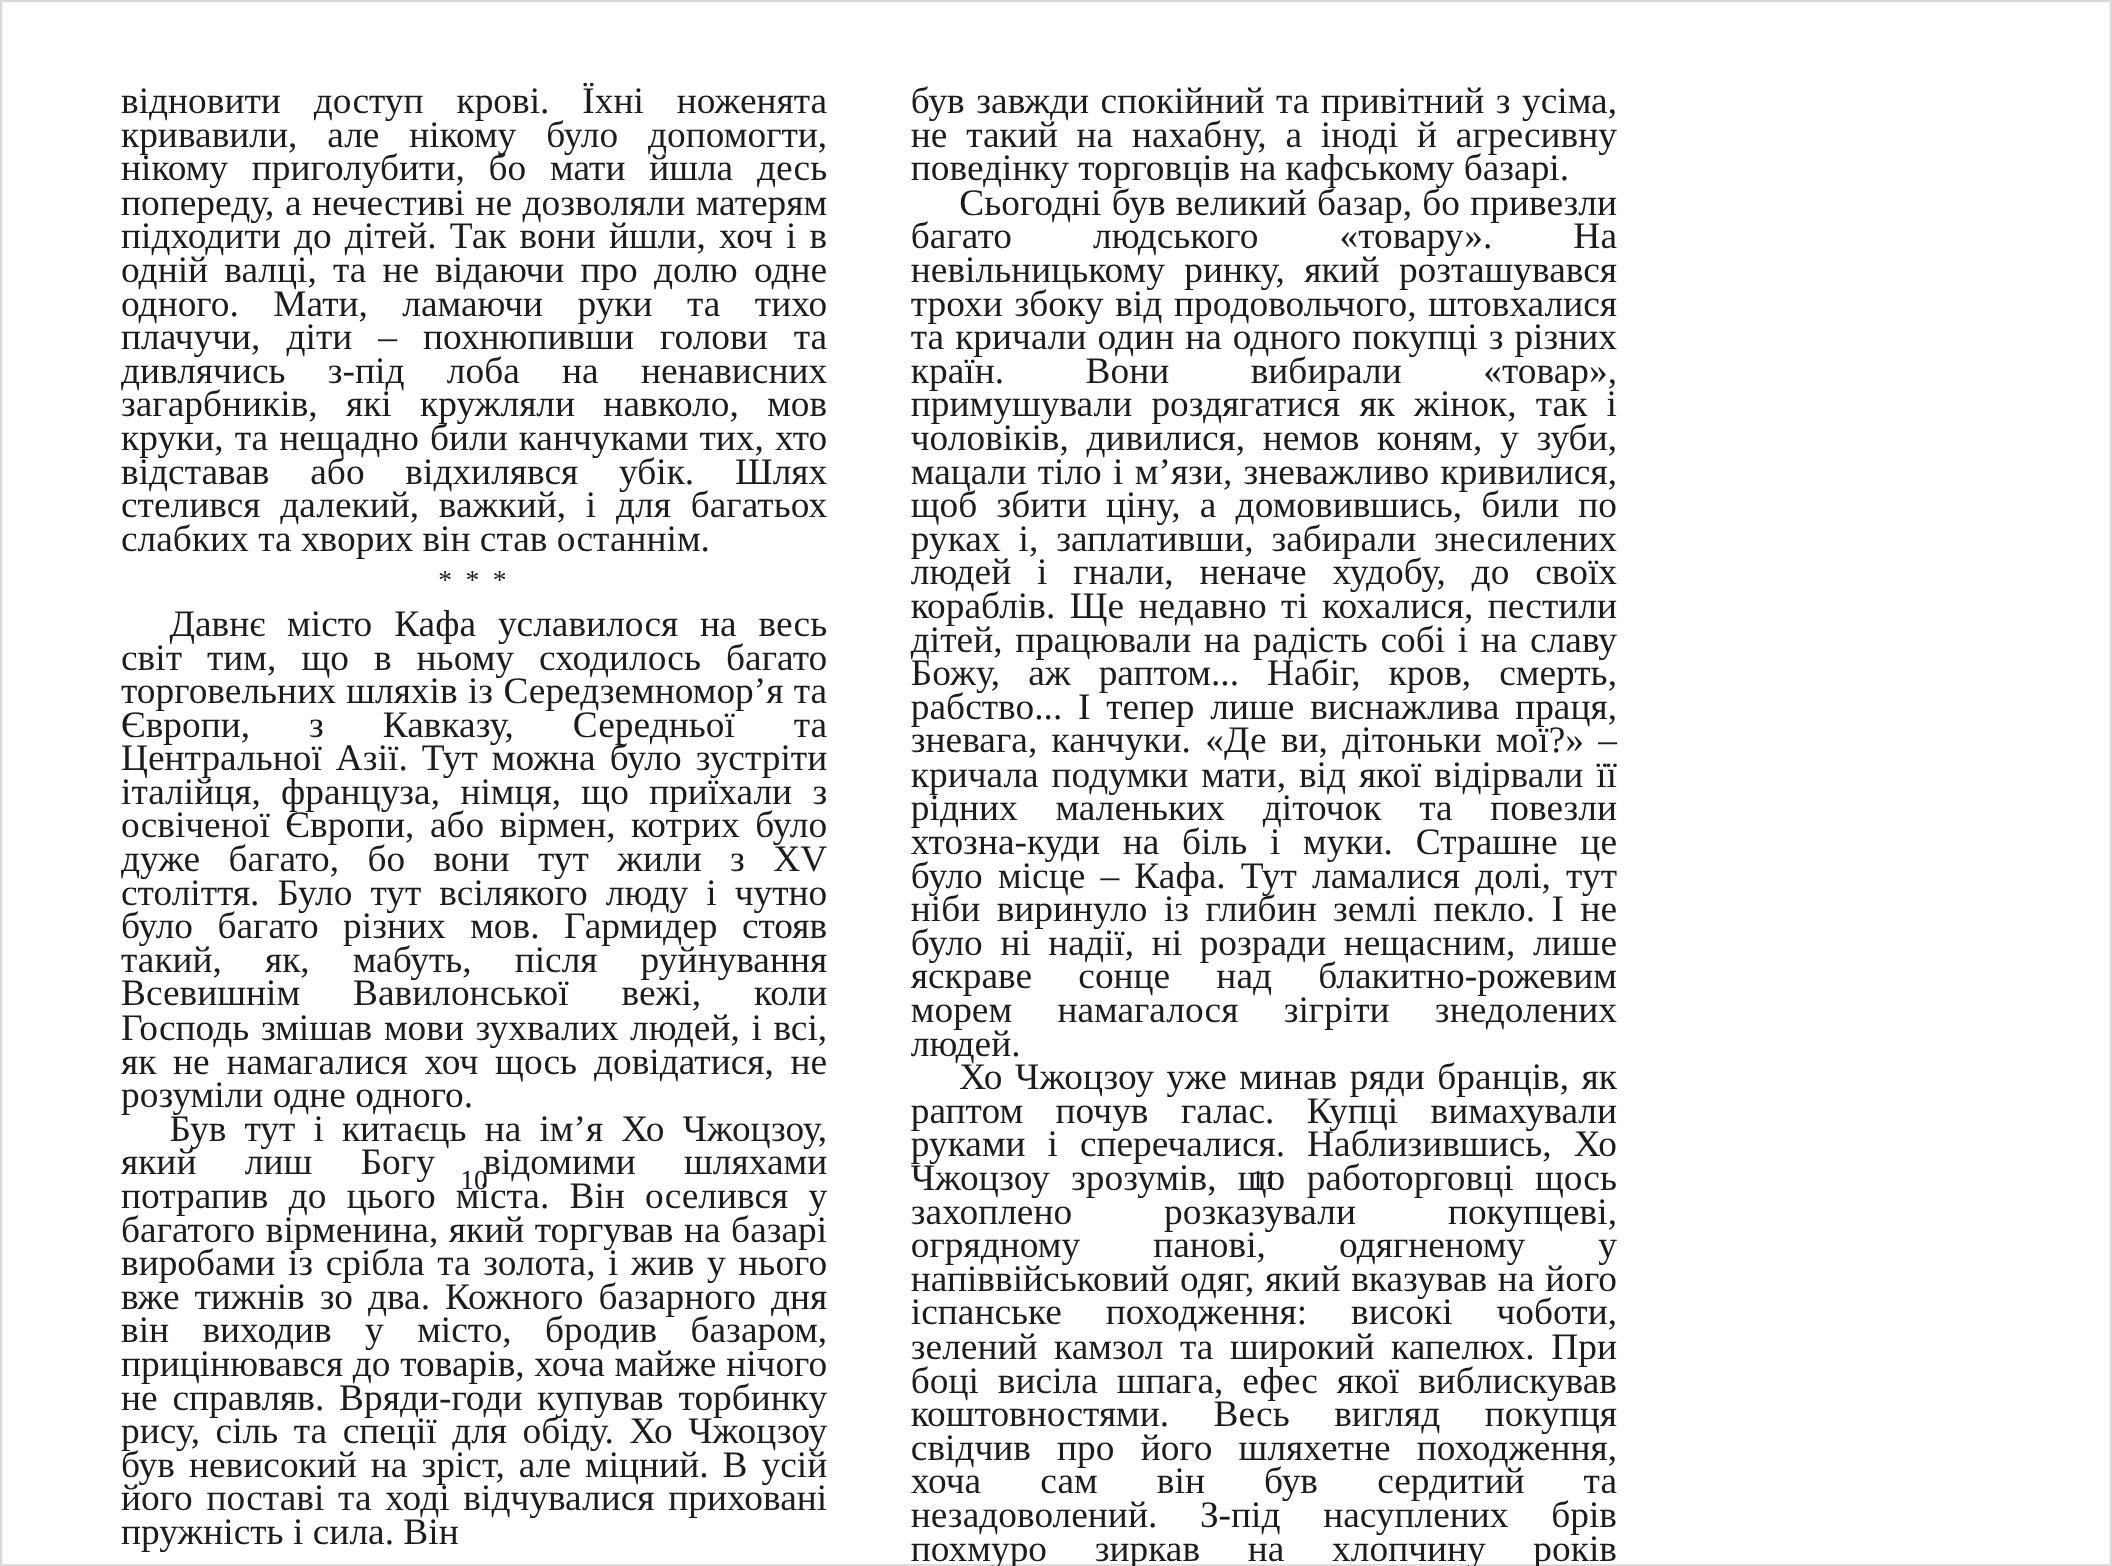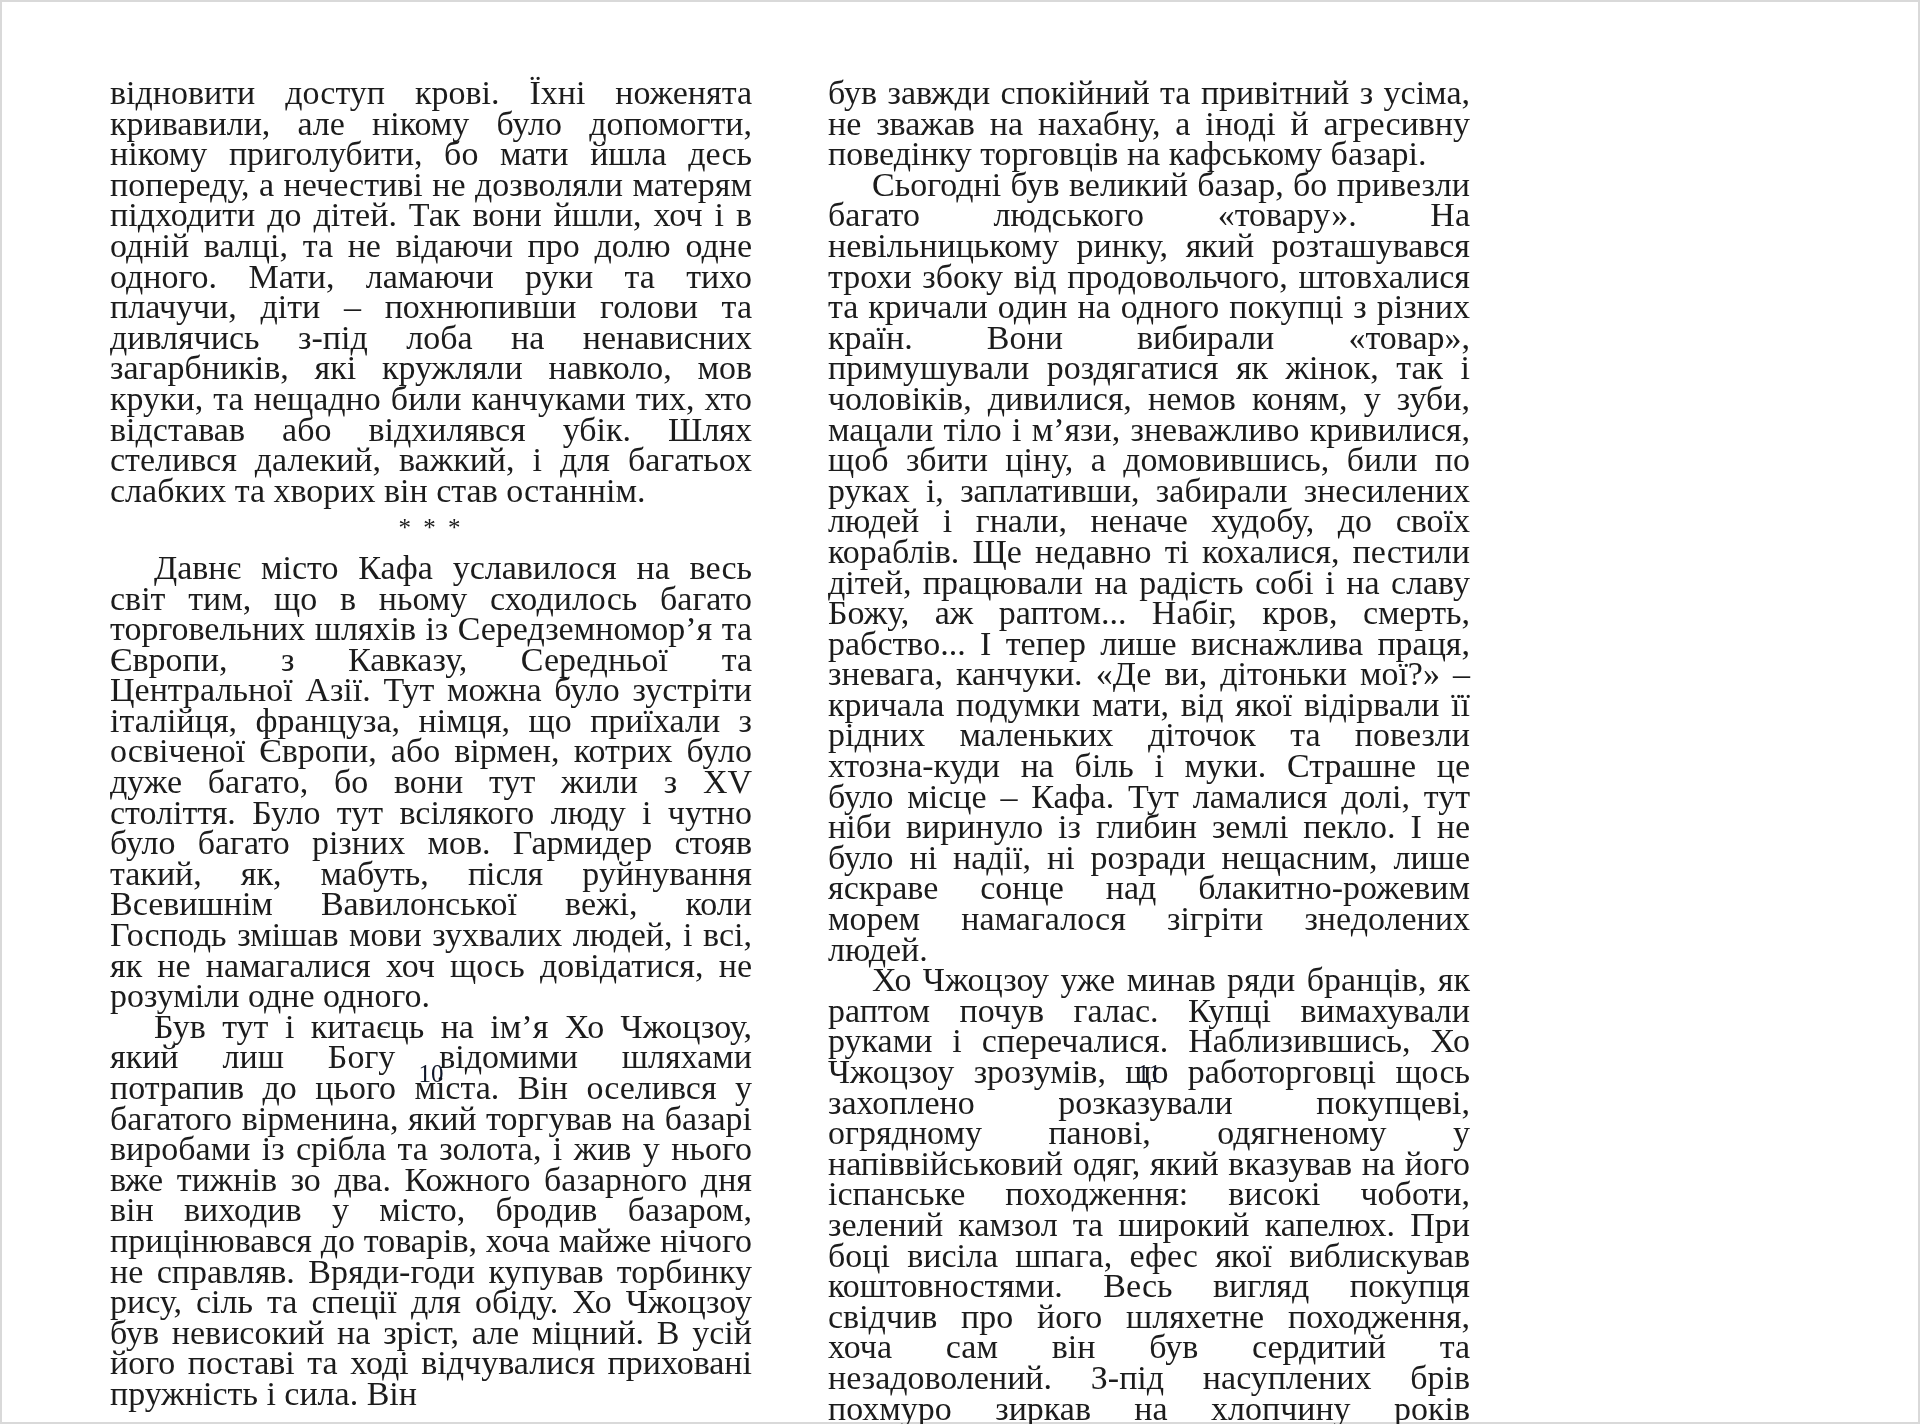--- a/index.html
+++ b/index.html
@@ -63,18 +63,18 @@
     <p>відновити доступ крові. Їхні ноженята кривавили, але нікому було допомогти, нікому приголубити, бо мати йшла десь попереду, а нечестиві не дозволяли матерям підходити до дітей. Так вони йшли, хоч і в одній валці, та не відаючи про долю одне одного. Мати, ламаючи руки та тихо плачучи, діти – похнюпивши голови та дивлячись з-під лоба на ненависних загарбників, які кружляли навколо, мов круки, та нещадно били канчуками тих, хто відставав або відхилявся убік. Шлях стелився далекий, важкий, і для багатьох слабких та хворих він став останнім.</p>
     <div class="separator">* * *</div>
     <p class="para-indent">Давнє місто Кафа уславилося на весь світ тим, що в ньому сходилось багато торговельних шляхів із Середземномор’я та Європи, з Кавказу, Середньої та Центральної Азії. Тут можна було зустріти італійця, француза, німця, що приїхали з освіченої Європи, або вірмен, котрих було дуже багато, бо вони тут жили з XV століття. Було тут всілякого люду і чутно було багато різних мов. Гармидер стояв такий, як, мабуть, після руйнування Всевишнім Вавилонської вежі, коли Господь змішав мови зухвалих людей, і всі, як не намагалися хоч щось довідатися, не розуміли одне одного.</p>
     <p class="para-indent">Був тут і китаєць на ім’я Хо Чжоцзоу, який лиш Богу відомими шляхами потрапив до цього міста. Він оселився у багатого вірменина, який торгував на базарі виробами із срібла та золота, і жив у нього вже тижнів зо два. Кожного базарного дня він виходив у місто, бродив базаром, прицінювався до товарів, хоча майже нічого не справляв. Вряди-годи купував торбинку рису, сіль та спеції для обіду. Хо Чжоцзоу був невисокий на зріст, але міцний. В усій його поставі та ході відчувалися приховані пружність і сила. Він</p>
   </div>
   <div class="page-number">10</div>
 </section>
 
 <section class="page page-right">
   <div class="page-text">
-    <p>був завжди спокійний та привітний з усіма, не зважав на нахабну, а іноді й агресивну поведінку торговців на кафському базарі.</p>
+    <p>був завжди спокійний та привітний з усіма, не такий на нахабну, а іноді й агресивну поведінку торговців на кафському базарі.</p>
     <p class="para-indent">Сьогодні був великий базар, бо привезли багато людського «товару». На невільницькому ринку, який розташувався трохи збоку від продовольчого, штовхалися та кричали один на одного покупці з різних країн. Вони вибирали «товар», примушували роздягатися як жінок, так і чоловіків, дивилися, немов коням, у зуби, мацали тіло і м’язи, зневажливо кривилися, щоб збити ціну, а домовившись, били по руках і, заплативши, забирали знесилених людей і гнали, неначе худобу, до своїх кораблів. Ще недавно ті кохалися, пестили дітей, працювали на радість собі і на славу Божу, аж раптом... Набіг, кров, смерть, рабство... І тепер лише виснажлива праця, зневага, канчуки. «Де ви, дітоньки мої?» – кричала подумки мати, від якої відірвали її рідних маленьких діточок та повезли хтозна-куди на біль і муки. Страшне це було місце – Кафа. Тут ламалися долі, тут ніби виринуло із глибин землі пекло. І не було ні надії, ні розради нещасним, лише яскраве сонце над блакитно-рожевим морем намагалося зігріти знедолених людей.</p>
     <p class="para-indent">Хо Чжоцзоу уже минав ряди бранців, як раптом почув галас. Купці вимахували руками і сперечалися. Наблизившись, Хо Чжоцзоу зрозумів, що работорговці щось захоплено розказували покупцеві, огрядному панові, одягненому у напіввійськовий одяг, який вказував на його іспанське походження: високі чоботи, зелений камзол та широкий капелюх. При боці висіла шпага, ефес якої виблискував коштовностями. Весь вигляд покупця свідчив про його шляхетне походження, хоча сам він був сердитий та незадоволений. З-під насуплених брів похмуро зиркав на хлопчину років дванадцяти, який стояв попереду бранців</p>
   </div>
   <div class="page-number">11</div>
 </section>
 
 </body></html>

